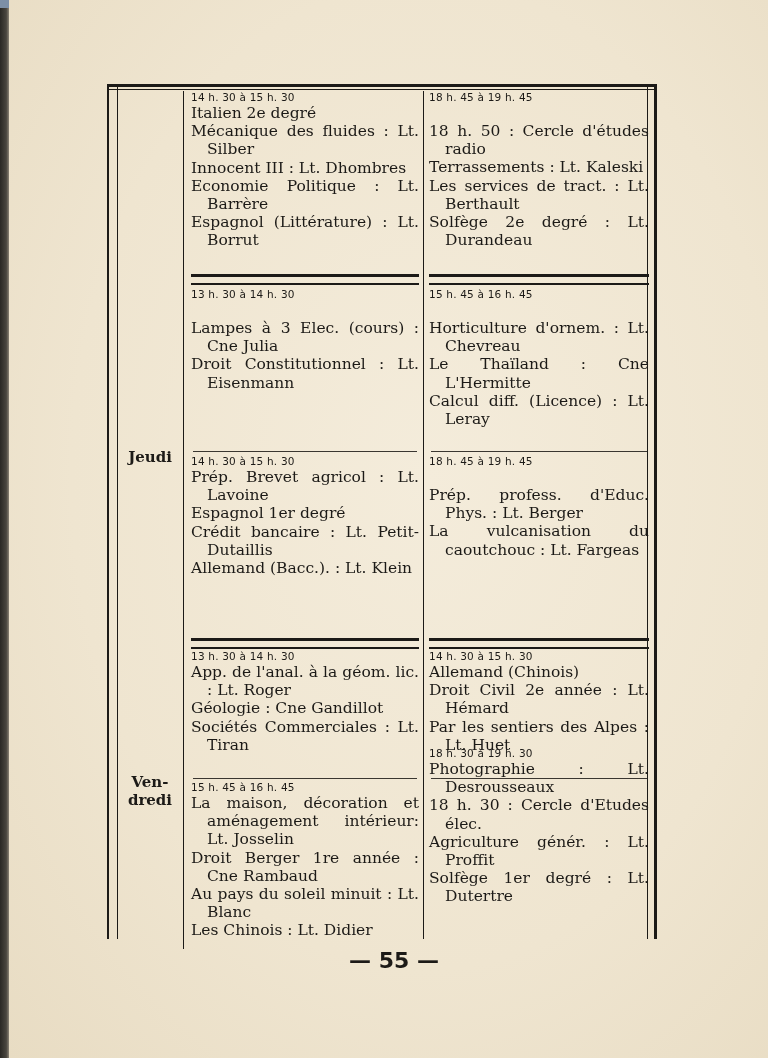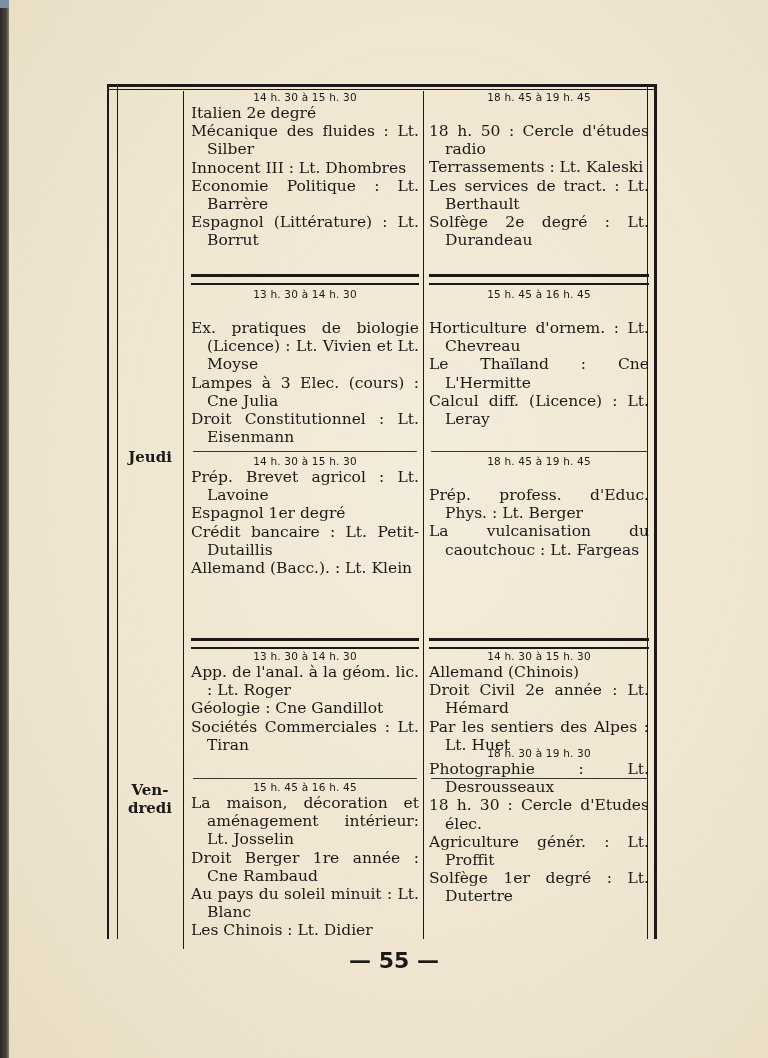--- a/index.html
+++ b/index.html
@@ -49,21 +49,21 @@
     font-weight: bold; font-size: 15px; line-height: 18px;
   }
   .col {
     position: absolute; font-size: 15.5px; line-height: 18.2px;
   }
   .col.left { left: 84px; width: 228px; }
   .col.right { left: 322px; width: 220px; }
   .block { position: absolute; left: 0; right: 0; }
   .time {
     font-family: "DejaVu Sans", "Liberation Sans", sans-serif;
-    font-size: 10.5px; text-align: center; line-height: 13px; letter-spacing: 0.2px;
+    font-size: 10.5px; line-height: 13px; letter-spacing: 0.2px;
   }
   .entry {
     text-align: justify; text-align-last: left;
     padding-left: 16px; text-indent: -16px;
     white-space: pre-line;
   }
   .sep-double {
     position: absolute; left: 0; right: 0; height: 6px;
     border-top: 3px solid #1c1a17; border-bottom: 2px solid #1c1a17;
   }
@@ -83,38 +83,37 @@
 <div class="spine-top"></div>
 
 <div class="page">
   <div class="table">
     <div class="outer-left"></div>
     <div class="outer-right"></div>
     <div class="vline-day"></div>
     <div class="vline-mid"></div>
 
     <div class="day-label" style="top:361px;">Jeudi</div>
-    <div class="day-label" style="top:686px; white-space:pre-line;margin-top:8px;">Ven-
+    <div class="day-label" style="top:686px; white-space:pre-line;">Ven-
 dredi</div>
 
     <div class="col left">
       <div class="block" style="top:4px;">
         <div class="time">14 h. 30 à 15 h. 30</div>
         <div class="entry">Italien 2e degré</div>
         <div class="entry">Mécanique des fluides : Lt. Silber</div>
         <div class="entry">Innocent III : Lt. Dhombres</div>
         <div class="entry">Economie Politique : Lt. Barrère</div>
         <div class="entry">Espagnol (Littérature) : Lt. Borrut</div>
       </div>
       <div class="sep-double" style="top:187px;"></div>
 
       <div class="block" style="top:201px;">
         <div class="time">13 h. 30 à 14 h. 30</div>
         <div style="height:18px;"></div>
-        <div class="entry">Ex. pratiques de biologie (Licence) : Lt. Vivien et Lt. Moyse</div>
         <div class="entry">Lampes à 3 Elec. (cours) : Cne Julia</div>
         <div class="entry">Droit Constitutionnel : Lt. Eisenmann</div>
       </div>
       <div class="sep-thin" style="top:364px;"></div>
 
       <div class="block" style="top:368px;">
         <div class="time">14 h. 30 à 15 h. 30</div>
         <div class="entry">Prép. Brevet agricol : Lt. Lavoine</div>
         <div class="entry">Espagnol 1er degré</div>
         <div class="entry">Crédit bancaire : Lt. Petit-Dutaillis</div>

